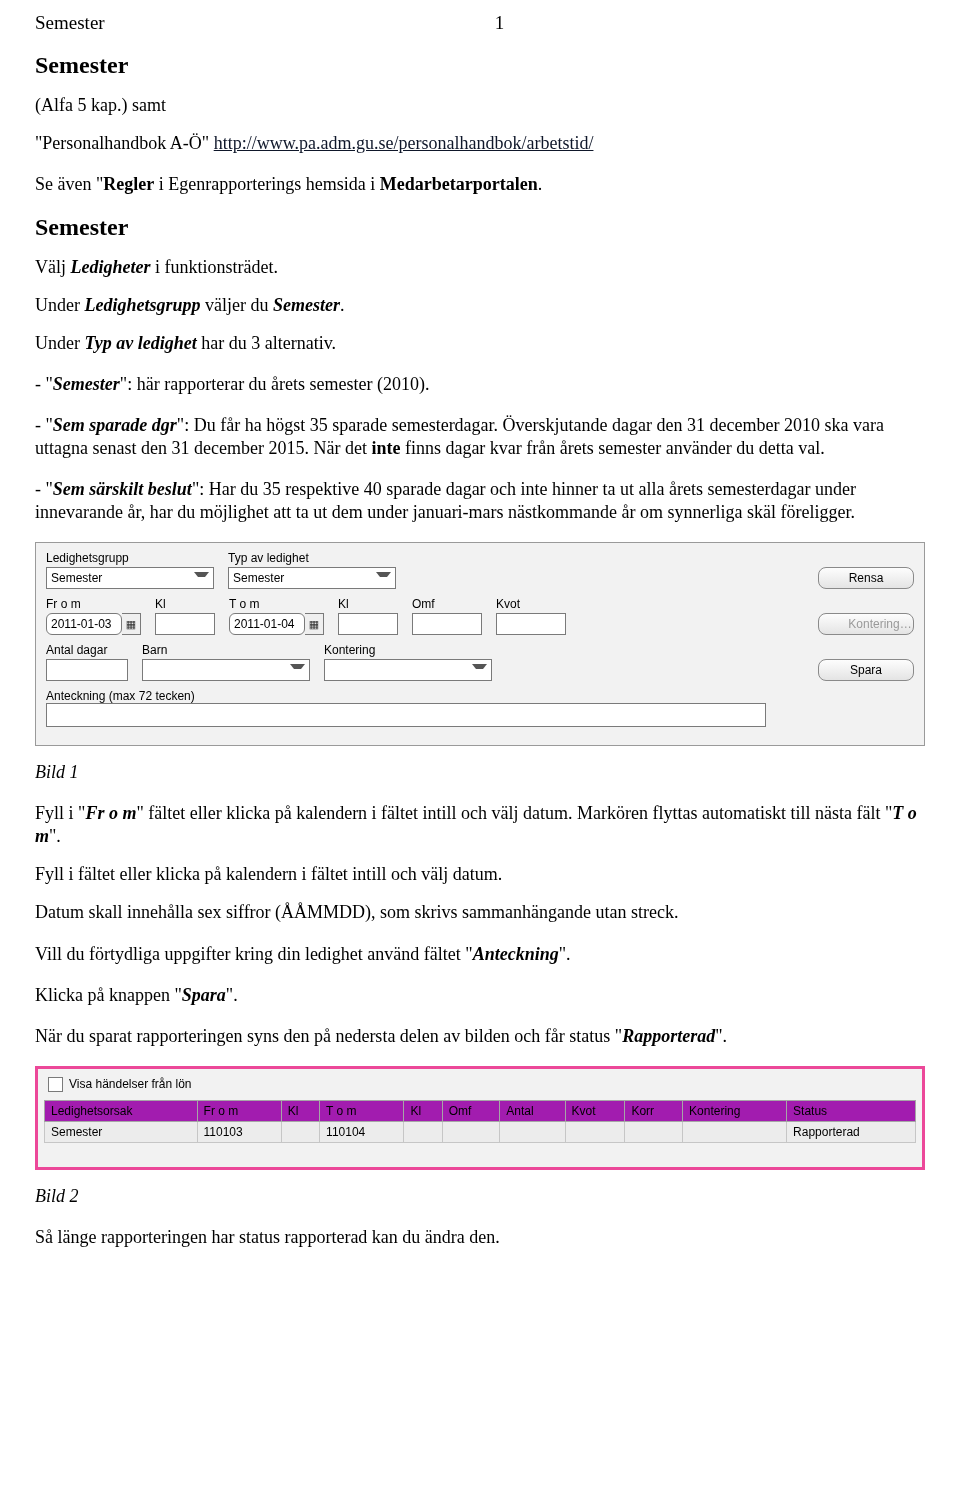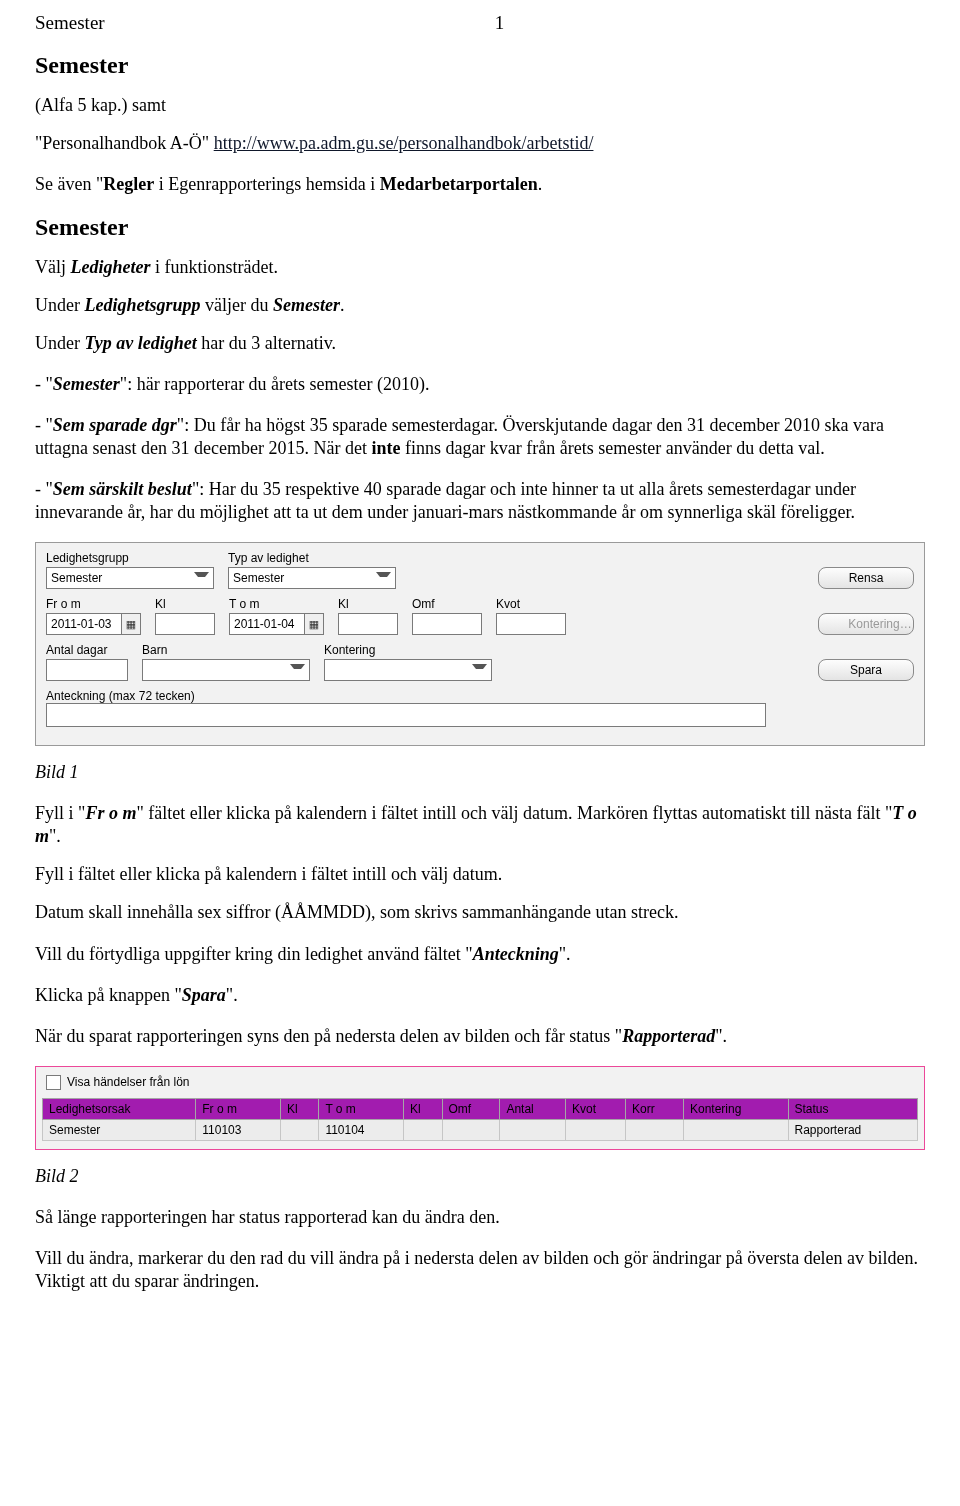--- a/index.html
+++ b/index.html
@@ -76,21 +76,21 @@
     width: 7px; height: 7px;
     border-left: 4px solid transparent;
     border-right: 4px solid transparent;
     border-top: 5px solid #555;
     margin-left: 6px;
   }
   .dateinput {
     display: flex;
     align-items: center;
   }
-  .dateinput .txt { width: 66px; }
+  .dateinput .txt { width: 66px; border-radius: 6px; }
   .calbtn {
     width: 18px; height: 20px;
     background: #efefef;
     border: 1px solid #7a7a7a;
     border-left: none;
     display: flex;
     align-items: center;
     justify-content: center;
     font-size: 11px;
     color: #333;
@@ -114,23 +114,23 @@
     flex-direction: column;
     align-items: flex-end;
     gap: 6px;
   }
   .wide-input {
     width: 710px;
   }
 
   
   .table-panel {
-    border: 1px solid #ec4899;
+    border: 3px solid #ec4899;
     background: #f2f2f2;
-    padding: 8px 6px 8px 6px;
+    padding: 8px 6px 24px 6px;
     font-family: Tahoma, Arial, sans-serif;
     font-size: 12px;
     margin-top: 10px;
     margin-bottom: 10px;
   }
   .cbrow {
     display: flex;
     align-items: center;
     margin-bottom: 8px;
     padding-left: 4px;
@@ -348,15 +348,14 @@
           <td></td>
           <td>Rapporterad</td>
         </tr>
       </tbody>
     </table>
   </div>
 
   <div class="p i">Bild 2</div>
 
   <div class="p block" style="margin-top:18px;">Så länge rapporteringen har status rapporterad kan du ändra den.</div>
-  <div class="p">Vill du ändra, markerar du den rad du vill ändra på i nedersta delen av bilden och gör ändringar på översta delen av bilden. Viktigt att du sparar ändringen.</div>
 
 </div>
 
 </body></html>

